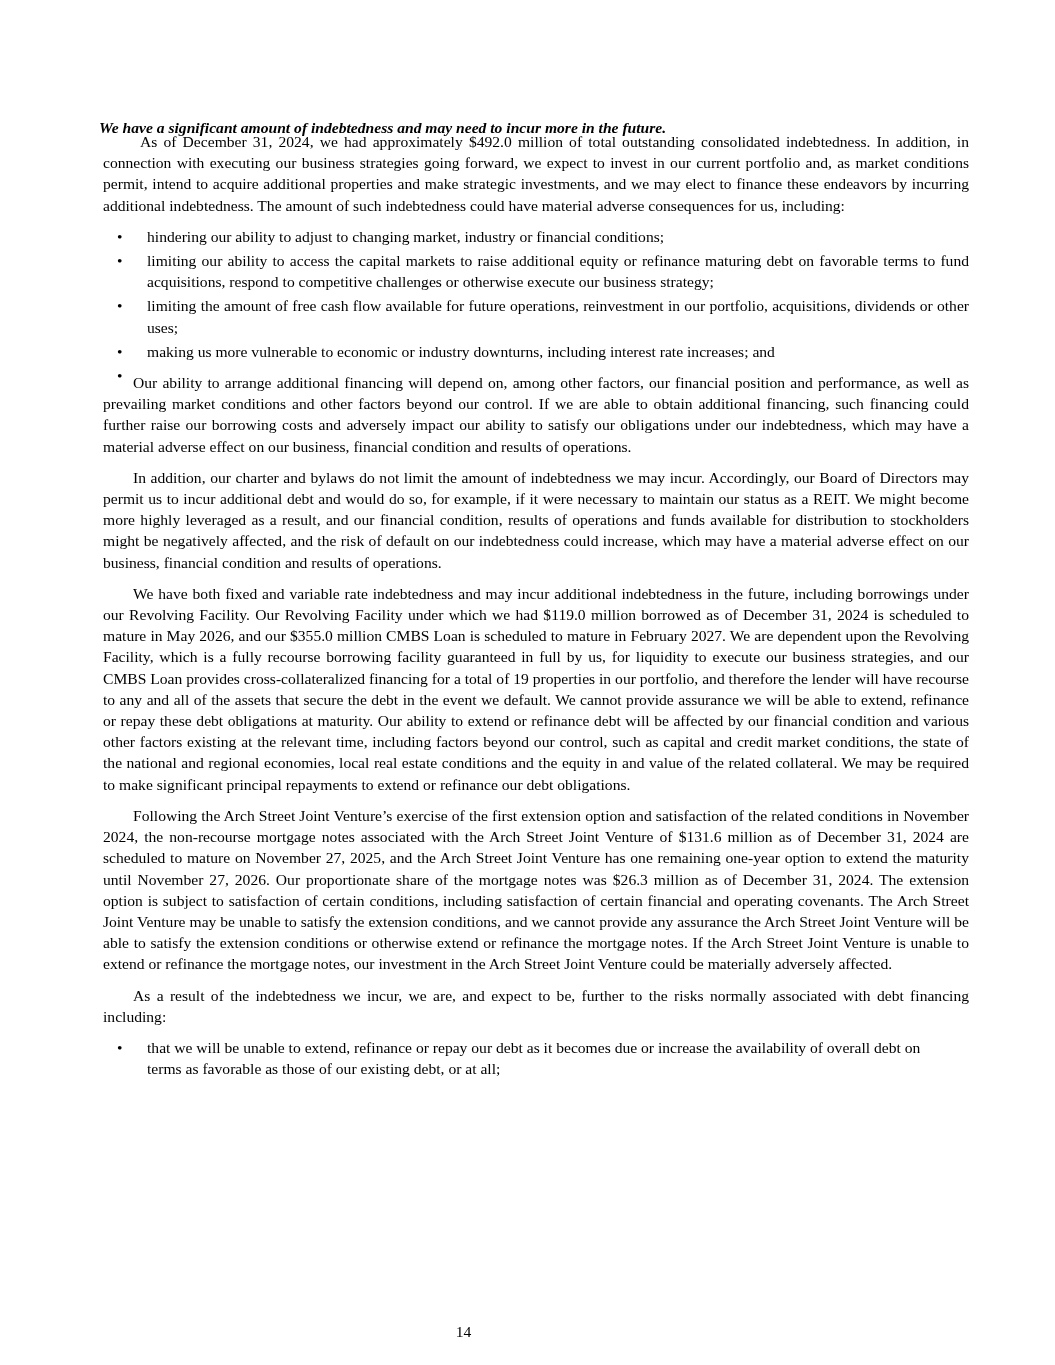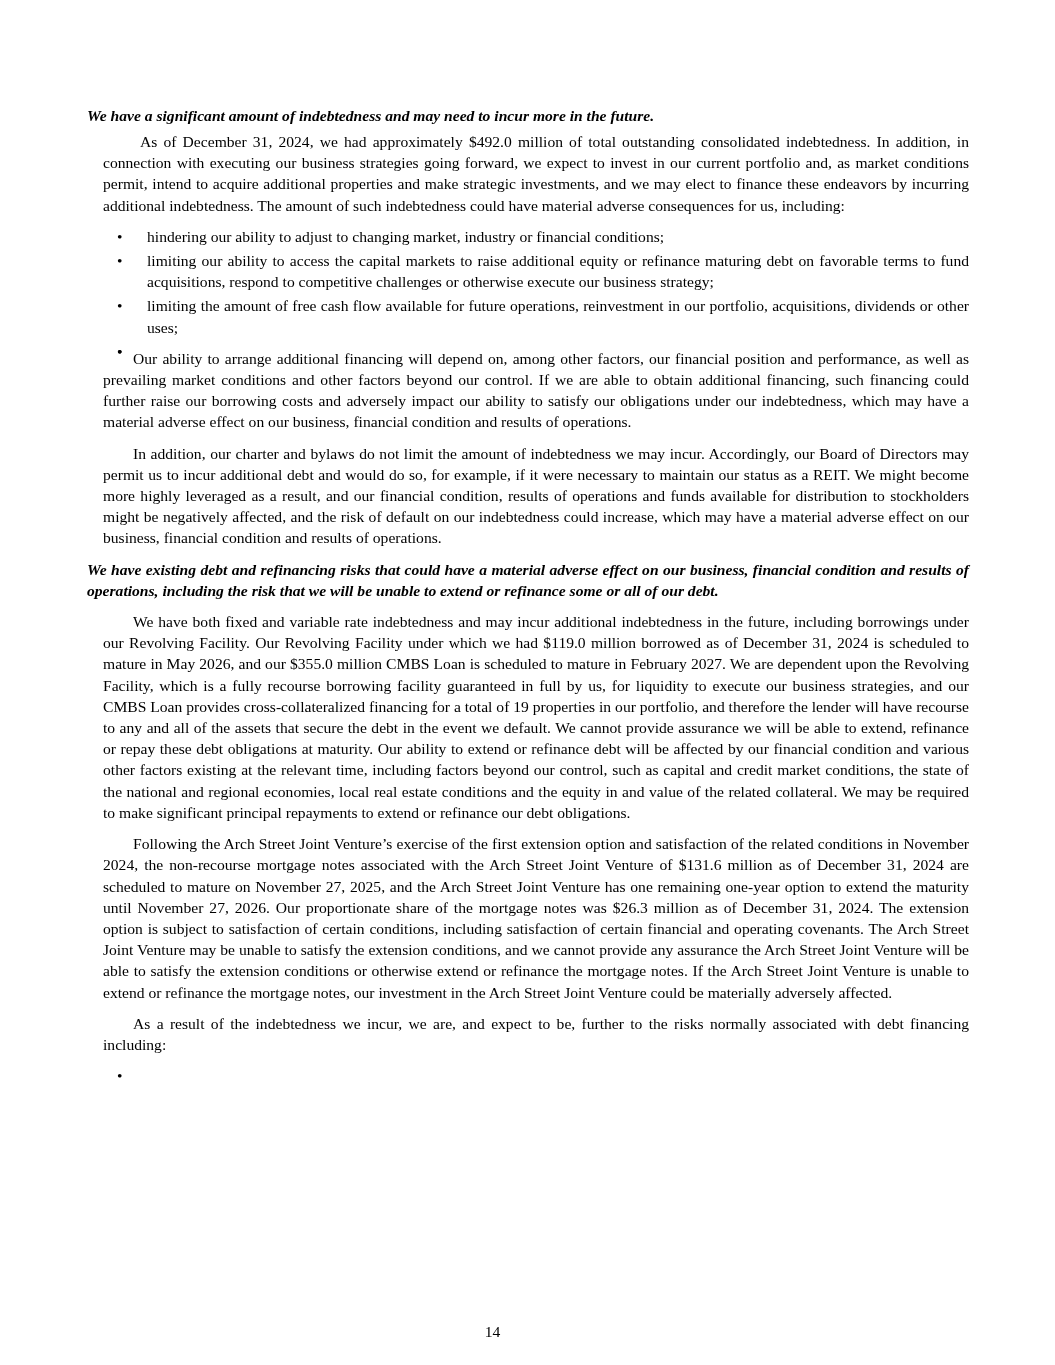--- a/index.html
+++ b/index.html
@@ -19,21 +19,21 @@
     }
     .page {
       position: absolute;
       left: 87px;
       top: 131px;
       width: 882px;
     }
     .heading {
       font-weight: bold;
       font-style: italic;
-      margin: 0;
+      margin: 12px;
       text-align: justify;
     }
     .heading.h1 { position: absolute; top: -26px; left: 0; width: 882px; }
     p.para {
       margin: 0 0 10px 16px;
       text-align: justify;
       text-indent: 30px;
     }
     p.para.first-indent { text-indent: 37px; }
     ul.bullets {
@@ -54,51 +54,49 @@
     }
     ul.bullets.last li { text-align: left; padding-right: 22px; }
     .h2 { margin: 0 0 10px 0; }
     .page-number {
       position: absolute;
       top: 1321px;
       left: 0;
       width: 927px;
       text-align: center;
       font-size: 15.6px;
-      padding-left: 29px;
     }
   </style>
 </head>
 <body>
 
 <div class="page">
 
   <p class="heading h1">We have a significant amount of indebtedness and may need to incur more in the future.</p>
 
   <p class="para first-indent">As of December 31, 2024, we had approximately $492.0 million of total outstanding consolidated indebtedness. In addition, in connection with executing our business strategies going forward, we expect to invest in our current portfolio and, as market conditions permit, intend to acquire additional properties and make strategic investments, and we may elect to finance these endeavors by incurring additional indebtedness. The amount of such indebtedness could have material adverse consequences for us, including:</p>
 
   <ul class="bullets">
     <li><span class="bullet">•</span><span>hindering our ability to adjust to changing market, industry or financial conditions;</span></li>
     <li><span class="bullet">•</span><span>limiting our ability to access the capital markets to raise additional equity or refinance maturing debt on favorable terms to fund acquisitions, respond to competitive challenges or otherwise execute our business strategy;</span></li>
     <li><span class="bullet">•</span><span>limiting the amount of free cash flow available for future operations, reinvestment in our portfolio, acquisitions, dividends or other uses;</span></li>
-    <li><span class="bullet">•</span></li>
+    <li><span class="bullet">•</span><span>making us more vulnerable to economic or industry downturns, including interest rate increases; and</span></li>
     <li><span class="bullet">•</span></li>
   </ul>
 
   <p class="para">Our ability to arrange additional financing will depend on, among other factors, our financial position and performance, as well as prevailing market conditions and other factors beyond our control. If we are able to obtain additional financing, such financing could further raise our borrowing costs and adversely impact our ability to satisfy our obligations under our indebtedness, which may have a material adverse effect on our business, financial condition and results of operations.</p>
 
   <p class="para">In addition, our charter and bylaws do not limit the amount of indebtedness we may incur. Accordingly, our Board of Directors may permit us to incur additional debt and would do so, for example, if it were necessary to maintain our status as a REIT. We might become more highly leveraged as a result, and our financial condition, results of operations and funds available for distribution to stockholders might be negatively affected, and the risk of default on our indebtedness could increase, which may have a material adverse effect on our business, financial condition and results of operations.</p>
 
-  <p class="heading h2">We have existing debt and refinancing risks that could have a material adverse effect on our business, financial condition and results of operations, including the risk that we will be unable to extend or refinance some or all of our debt.</p>
 
   <p class="para">We have both fixed and variable rate indebtedness and may incur additional indebtedness in the future, including borrowings under our Revolving Facility. Our Revolving Facility under which we had $119.0 million borrowed as of December 31, 2024 is scheduled to mature in May 2026, and our $355.0 million CMBS Loan is scheduled to mature in February 2027. We are dependent upon the Revolving Facility, which is a fully recourse borrowing facility guaranteed in full by us, for liquidity to execute our business strategies, and our CMBS Loan provides cross-collateralized financing for a total of 19 properties in our portfolio, and therefore the lender will have recourse to any and all of the assets that secure the debt in the event we default. We cannot provide assurance we will be able to extend, refinance or repay these debt obligations at maturity. Our ability to extend or refinance debt will be affected by our financial condition and various other factors existing at the relevant time, including factors beyond our control, such as capital and credit market conditions, the state of the national and regional economies, local real estate conditions and the equity in and value of the related collateral. We may be required to make significant principal repayments to extend or refinance our debt obligations.</p>
 
   <p class="para">Following the Arch Street Joint Venture’s exercise of the first extension option and satisfaction of the related conditions in November 2024, the non-recourse mortgage notes associated with the Arch Street Joint Venture of $131.6 million as of December 31, 2024 are scheduled to mature on November 27, 2025, and the Arch Street Joint Venture has one remaining one-year option to extend the maturity until November 27, 2026. Our proportionate share of the mortgage notes was $26.3 million as of December 31, 2024. The extension option is subject to satisfaction of certain conditions, including satisfaction of certain financial and operating covenants. The Arch Street Joint Venture may be unable to satisfy the extension conditions, and we cannot provide any assurance the Arch Street Joint Venture will be able to satisfy the extension conditions or otherwise extend or refinance the mortgage notes. If the Arch Street Joint Venture is unable to extend or refinance the mortgage notes, our investment in the Arch Street Joint Venture could be materially adversely affected.</p>
 
   <p class="para">As a result of the indebtedness we incur, we are, and expect to be, further to the risks normally associated with debt financing including:</p>
 
   <ul class="bullets last">
-    <li><span class="bullet">•</span></li>
+    <li><span class="bullet">•</span><span>that we will be unable to extend, refinance or repay our debt as it becomes due or increase the availability of overall debt on terms as favorable as those of our existing debt, or at all;</span></li>
   </ul>
 
 </div>
 
 <div class="page-number">14</div>
 
 </body></html>

